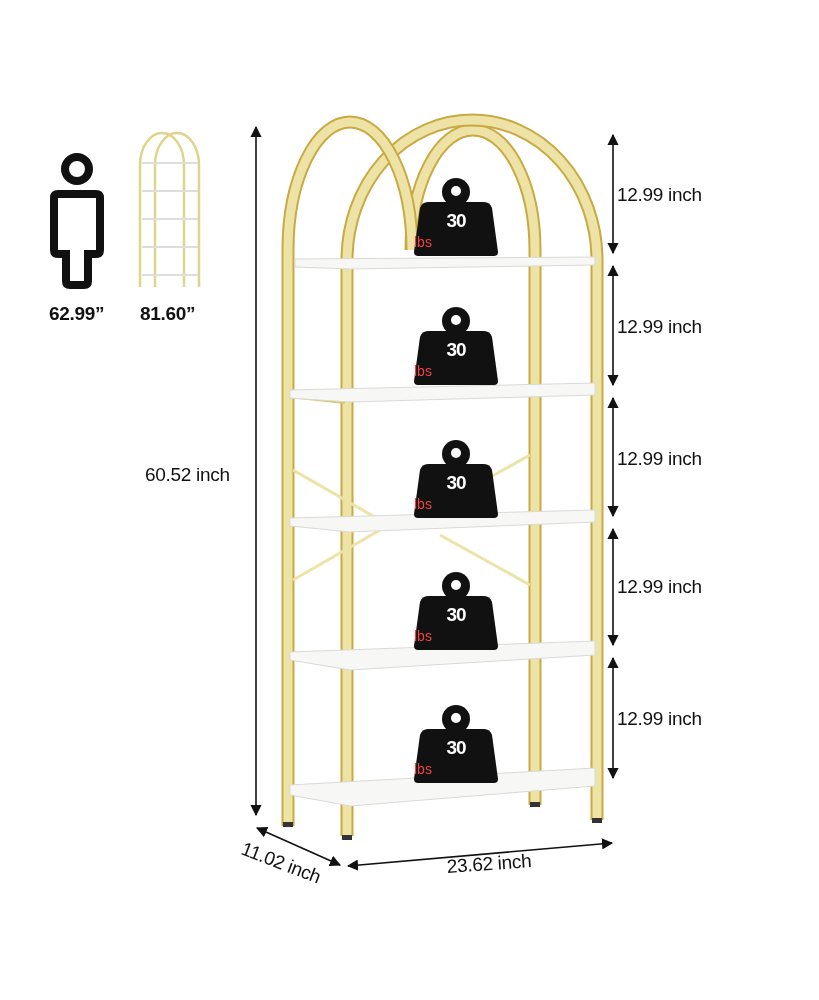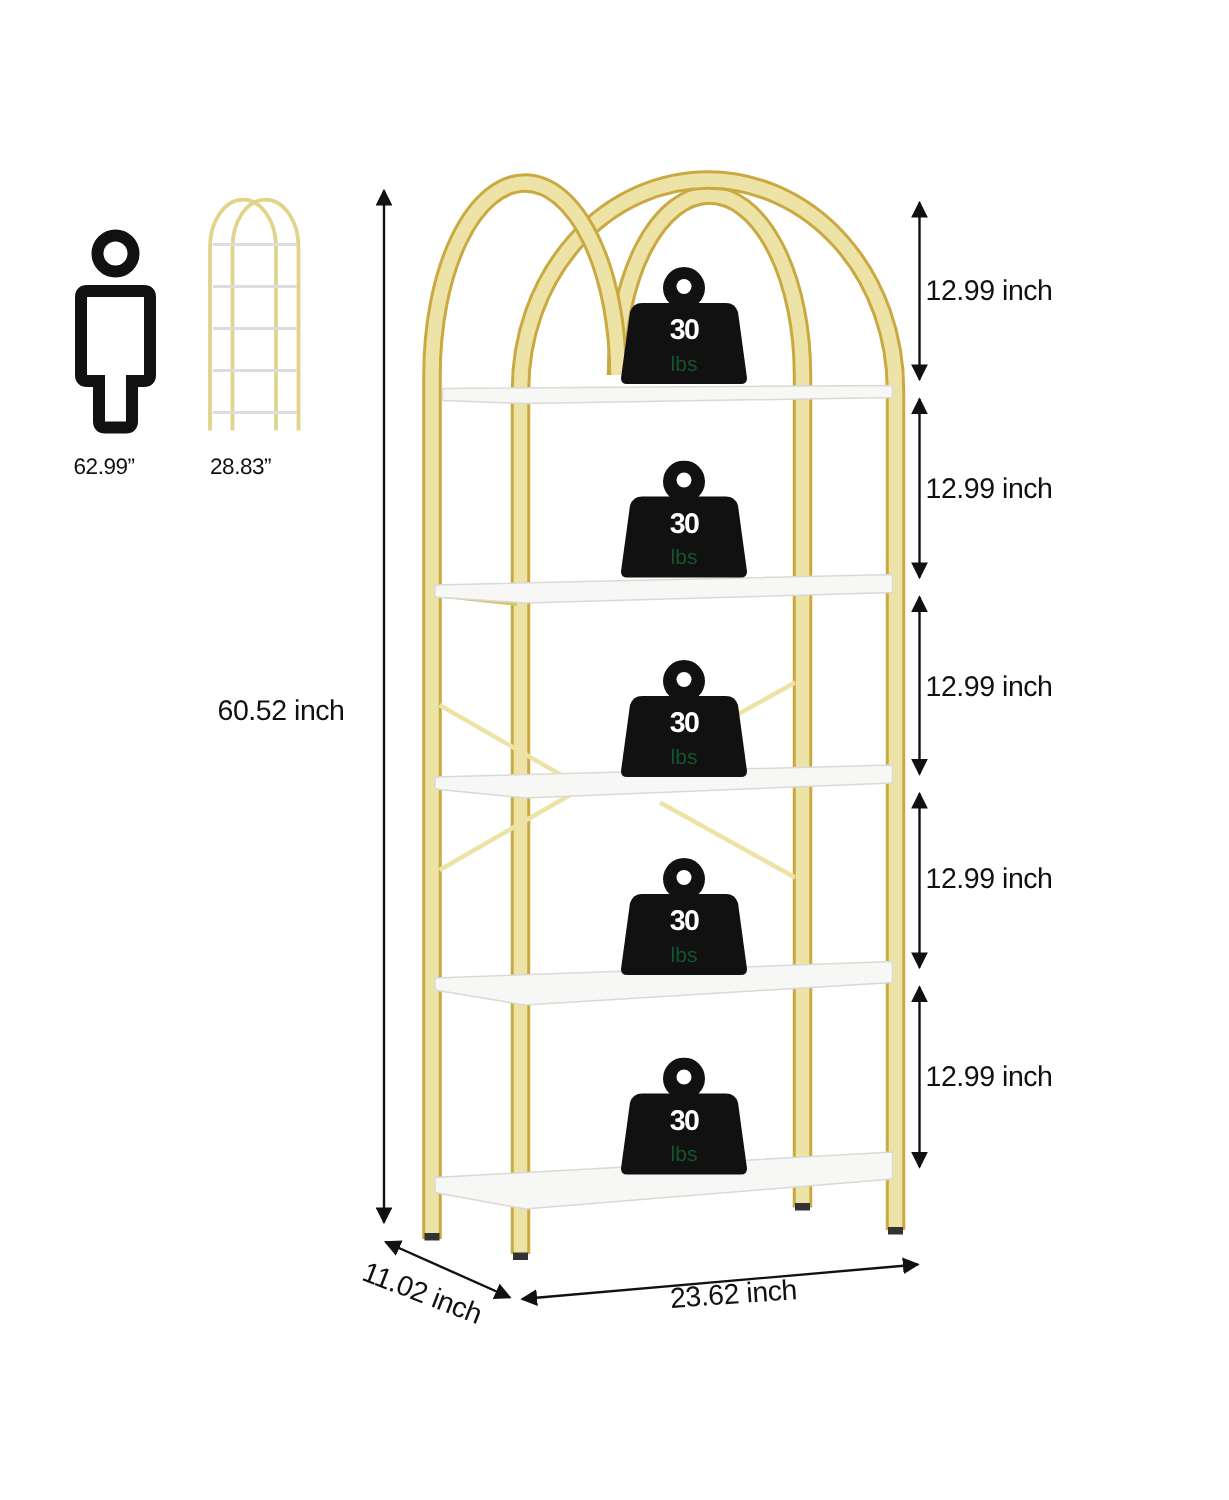--- a/index.html
+++ b/index.html
@@ -1,22 +1,22 @@
 <!DOCTYPE html>
 <html><head>
 <meta charset="utf-8">
 <style>
   html,body{margin:0;padding:0;background:#fff;}
   body{width:819px;height:1000px;position:relative;overflow:hidden;font-family:"Liberation Sans",sans-serif;color:#111;}
   .lbl{position:absolute;font-size:19px;white-space:nowrap;letter-spacing:-0.3px;}
-  .bold{font-weight:normal;font-size:15px;}
+  .bold{font-weight:bold;font-size:19px;}
   svg{position:absolute;left:0;top:0;}
   .wt{position:absolute;width:84px;height:80px;}
   .wt .n{position:absolute;left:0;right:0;top:28px;text-align:center;color:#fff;font-weight:bold;font-size:19px;line-height:30px;letter-spacing:-1px;}
-  .wt .u{position:absolute;left:0;right:0;top:57px;text-align:center;color:#14532d;font-size:14px;line-height:14px;}
+  .wt .u{position:absolute;left:0;right:0;top:57px;text-align:left;color:#ef4444;font-size:14px;line-height:14px;}
 </style>
 </head>
 <body>
 
 <svg width="819" height="1000" viewBox="0 0 819 1000">
   <defs>
     <marker id="ah" viewBox="0 0 10 10" refX="9" refY="5" markerWidth="7" markerHeight="7" orient="auto-start-reverse">
       <path d="M0,0 L10,5 L0,10 z" fill="#111"></path>
     </marker>
   </defs>
@@ -140,21 +140,21 @@
   <svg width="84" height="80" viewBox="0 0 84 80">
       <circle cx="42" cy="14" r="14" fill="#111"></circle>
       <circle cx="42" cy="13" r="5" fill="#fff"></circle>
       <path d="M14 24 L70 24 Q76 24 78 30 L84 74 Q84 78 80 78 L4 78 Q0 78 0 74 L6 30 Q8 24 14 24 Z" fill="#111"></path>
     </svg>
   <div class="n">30</div>
   <div class="u">lbs</div>
 </div>
 
 <div class="lbl bold" style="left:49px;top:303px;">62.99”</div>
-<div class="lbl bold" style="left:140px;top:303px;">28.83”</div>
+<div class="lbl bold" style="left:140px;top:303px;">81.60”</div>
 
 <div class="lbl" style="left:145px;top:464px;">60.52 inch</div>
 
 <div class="lbl" style="left:617px;top:184px;">12.99 inch</div>
 <div class="lbl" style="left:617px;top:316px;">12.99 inch</div>
 <div class="lbl" style="left:617px;top:448px;">12.99 inch</div>
 <div class="lbl" style="left:617px;top:576px;">12.99 inch</div>
 <div class="lbl" style="left:617px;top:708px;">12.99 inch</div>
 
 <div class="lbl" style="left:446px;top:856px;transform:rotate(-4deg);transform-origin:left top;">23.62 inch</div>

